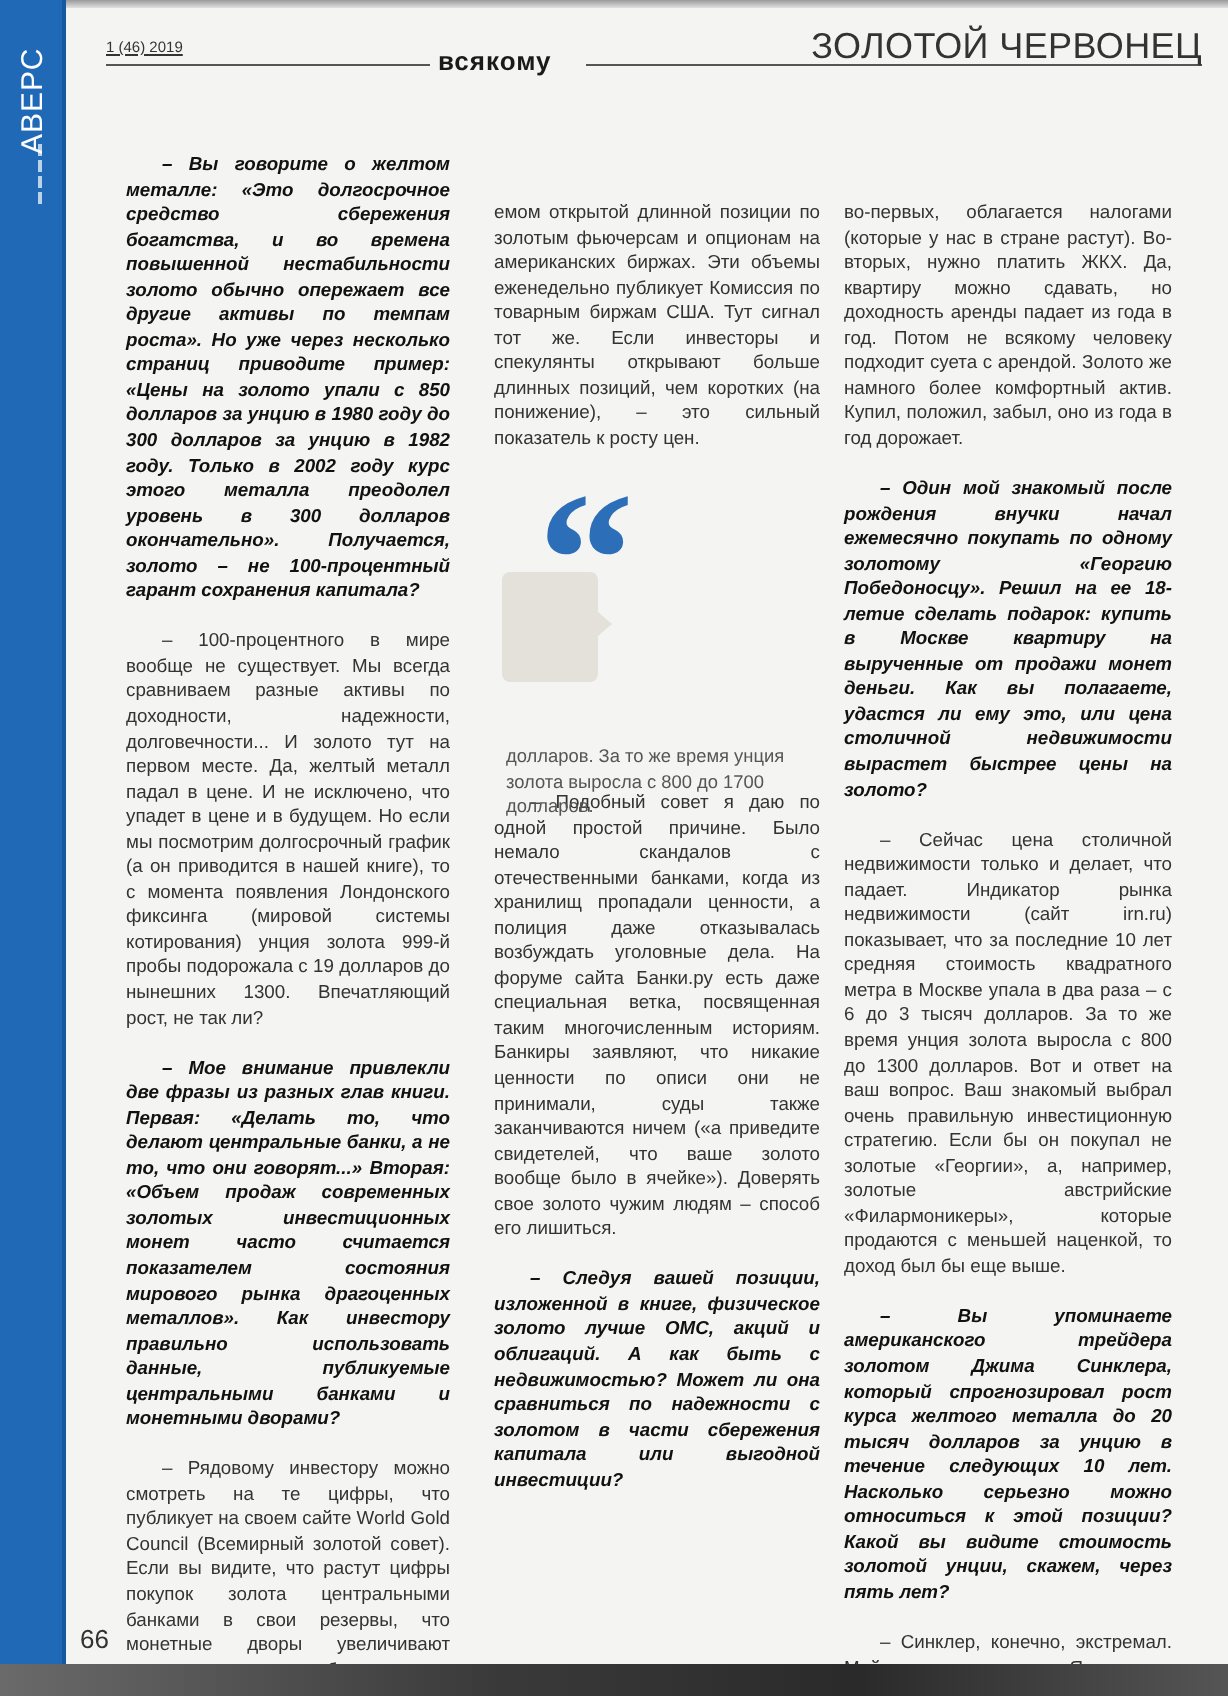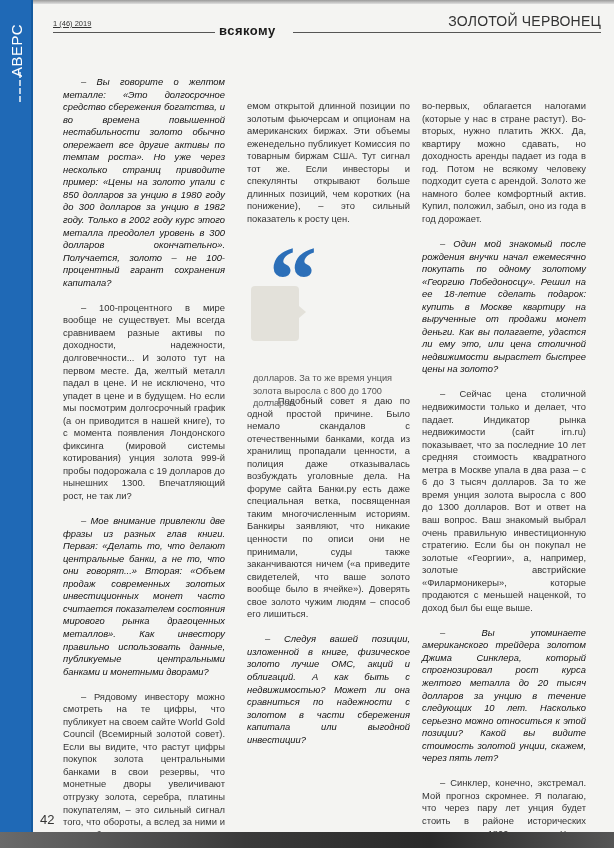--- a/index.html
+++ b/index.html
@@ -11,30 +11,30 @@
   .side-tab { position: absolute; left: 0; top: 0; width: 33px; height: 832px; background: #1f69b6;
     border-right: 2px solid #155a9e; }
   .side-tab-label { position: absolute; left: 4px; top: 30px; width: 25px; height: 40px;
     color: #fff; font-size: 15px; writing-mode: vertical-rl; transform: rotate(180deg);
     display: flex; align-items: center; justify-content: center; letter-spacing: 0.5px; }
   .side-tab-dashes { position: absolute; left: 19px; top: 72px; width: 2px; height: 30px;
     border-left: 2px dashed #ffffff; opacity: 0.7; }
 
   .header { position: absolute; left: 53px; top: 8px; width: 548px; height: 30px; }
   .issue { position: absolute; left: 0; top: 11px; font-size: 7.5px; color: #333; text-decoration: underline; }
-  .magazine { position: absolute; right: 0; top: 5px; font-size: 14px; color: #333; letter-spacing: 0.2px; }
+  .magazine { position: absolute; right: 0; top: 5px; font-size: 18px; color: #333; letter-spacing: 0.2px; }
   .rule { position: absolute; top: 24px; height: 1px; background: #555; }
   .rule.left { left: 0; width: 162px; }
   .rule.right { left: 240px; width: 308px; }
   .section { position: absolute; left: 166px; top: 15px; font-size: 13px; font-weight: bold; color: #1a1a1a;
     letter-spacing: 0.5px; }
 
   .col { position: absolute; top: 76px; font-size: 9.4px; line-height: 12.55px; text-align: justify; hyphens: auto; }
   .col p { margin: 0 0 12.5px 0; text-indent: 18px; }
-  .col p.q { font-style: italic; font-weight: normal; color: #111; }
+  .col p.q { font-style: italic; font-weight: bold; color: #111; }
   .col p.a { color: #333; }
   .col p.cont { text-indent: 0; margin-top: 24px; }
   .col1 { left: 63px; width: 162px; }
   .col2 { left: 247px; width: 163px; }
   .col3 { left: 422px; width: 164px; }
 
   .pullquote { position: relative; height: 145px; margin: 0 0 12px 0; }
   .pq-box { position: absolute; left: 4px; top: 48px; width: 48px; height: 55px; background: #e3e1da; border-radius: 4px; }
   .pq-box::after { content: ""; position: absolute; right: -7px; top: 20px; border-left: 7px solid #e3e1da;
     border-top: 6px solid transparent; border-bottom: 6px solid transparent; }
@@ -86,14 +86,14 @@
 
 <div class="col col3">
   <p class="a cont">во-первых, облагается налогами (которые у нас в стране растут). Во-вторых, нужно платить ЖКХ. Да, квартиру можно сдавать, но доходность аренды падает из года в год. Потом не всякому человеку подходит суета с арендой. Золото же намного более комфортный актив. Купил, положил, забыл, оно из года в год дорожает.</p>
   <p class="q">– Один мой знакомый после рождения внучки начал ежемесячно покупать по одному золотому «Георгию Победоносцу». Решил на ее 18-летие сделать подарок: купить в Москве квартиру на вырученные от продажи монет деньги. Как вы полагаете, удастся ли ему это, или цена столичной недвижимости вырастет быстрее цены на золото?</p>
   <p class="a">– Сейчас цена столичной недвижимости только и делает, что падает. Индикатор рынка недвижимости (сайт irn.ru) показывает, что за последние 10 лет средняя стоимость квадратного метра в Москве упала в два раза – с 6 до 3 тысяч долларов. За то же время унция золота выросла с 800 до 1300 долларов. Вот и ответ на ваш вопрос. Ваш знакомый выбрал очень правильную инвестиционную стратегию. Если бы он покупал не золотые «Георгии», а, например, золотые австрийские «Филармоникеры», которые продаются с меньшей наценкой, то доход был бы еще выше.</p>
   <p class="q">– Вы упоминаете американского трейдера золотом Джима Синклера, который спрогнозировал рост курса желтого металла до 20 тысяч долларов за унцию в течение следующих 10 лет. Насколько серьезно можно относиться к этой позиции? Какой вы видите стоимость золотой унции, скажем, через пять лет?</p>
   <p class="a">– Синклер, конечно, экстремал. Мой прогноз скромнее. Я полагаю, что через пару лет унция будет стоить в районе исторических максимумов – 1800 долларов. Через пять лет можно ожидать котировки в диапазоне 4–5 тысяч долларов.</p>
 
 </div>
 
-<div class="page-number">42</div>
+<div class="page-number">66</div>
 <div class="bottom-bar"></div>
 
 </body></html>

